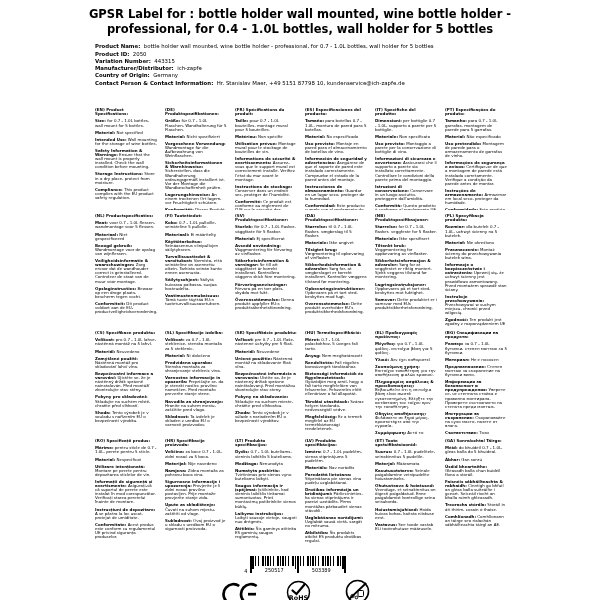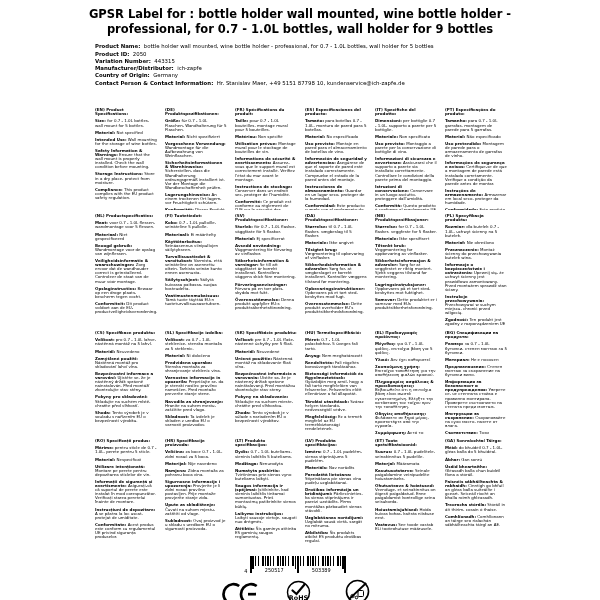--- a/index.html
+++ b/index.html
@@ -49,21 +49,21 @@
   }
   .bc-digit{font-size:9px;transform:scale(0.55);transform-origin:center;white-space:nowrap;}
   .bc-lead{position:absolute;left:0;top:10px;width:8px;display:flex;justify-content:center;}
   
   .symbol{position:absolute;}
   .symbol svg{display:block;}
 </style>
 </head>
 <body>
 
-<div class="title">GPSR Label for : bottle holder wall mounted, wine bottle holder - professional, for 0.7 - 1.0L bottles, wall holder for 9 bottles</div>
+<div class="title">GPSR Label for : bottle holder wall mounted, wine bottle holder - professional, for 0.4 - 1.0L bottles, wall holder for 5 bottles</div>
 
 <div id="product-info">
     <div><b>Product Name:</b><span>&nbsp; bottle holder wall mounted, wine bottle holder - professional, for 0.7 - 1.0L bottles, wall holder for 5 bottles</span></div>
     <div><b>Product ID:</b><span>&nbsp; 2050</span></div>
     <div><b>Variation Number:</b><span>&nbsp; 443315</span></div>
     <div><b>Manufacturer/Distributor:</b><span>&nbsp; ich-zapfe</span></div>
     <div><b>Country of Origin:</b><span>&nbsp; Germany</span></div>
     <div><b>Contact Person &amp; Contact Information:</b><span>&nbsp; Hr. Stanislav Maer, +49 5151 87798 10, kundenservice@ich-zapfe.de</span></div>
   </div>
 

